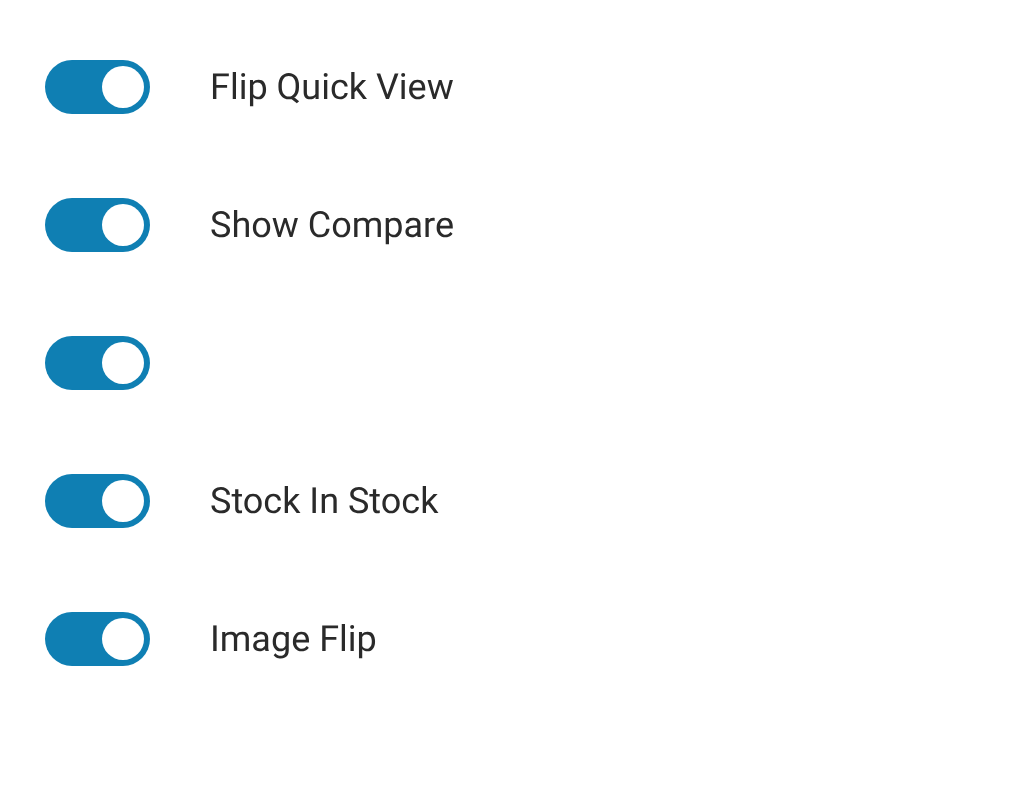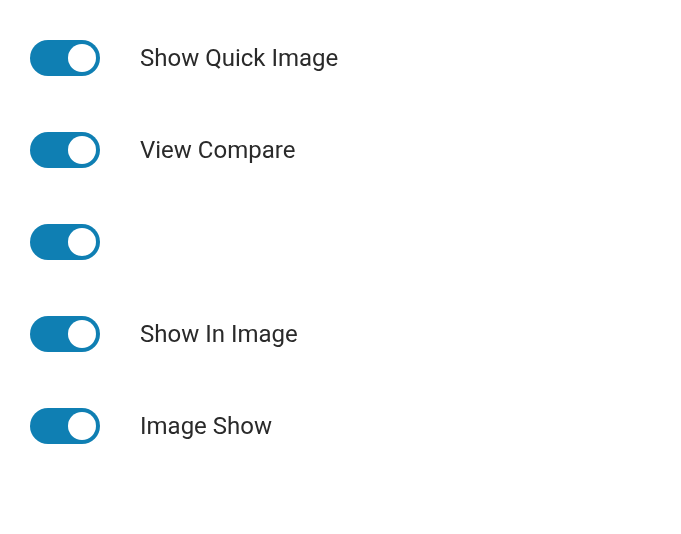--- a/index.html
+++ b/index.html
@@ -53,43 +53,43 @@
   </style>
 </head>
 <body>
 
 <div class="settings-list">
 
   <div class="setting-row">
     <div class="toggle on">
       <div class="knob"></div>
     </div>
-    <span class="label">Show Quick Image</span>
+    <span class="label">Flip Quick View</span>
   </div>
 
   <div class="setting-row">
     <div class="toggle on">
       <div class="knob"></div>
     </div>
-    <span class="label">View Compare</span>
+    <span class="label">Show Compare</span>
   </div>
 
   <div class="setting-row">
     <div class="toggle on">
       <div class="knob"></div>
     </div>
   </div>
 
   <div class="setting-row">
     <div class="toggle on">
       <div class="knob"></div>
     </div>
-    <span class="label">Show In Image</span>
+    <span class="label">Stock In Stock</span>
   </div>
 
   <div class="setting-row">
     <div class="toggle on">
       <div class="knob"></div>
     </div>
-    <span class="label">Image Show</span>
+    <span class="label">Image Flip</span>
   </div>
 
 </div>
 
 </body></html>

